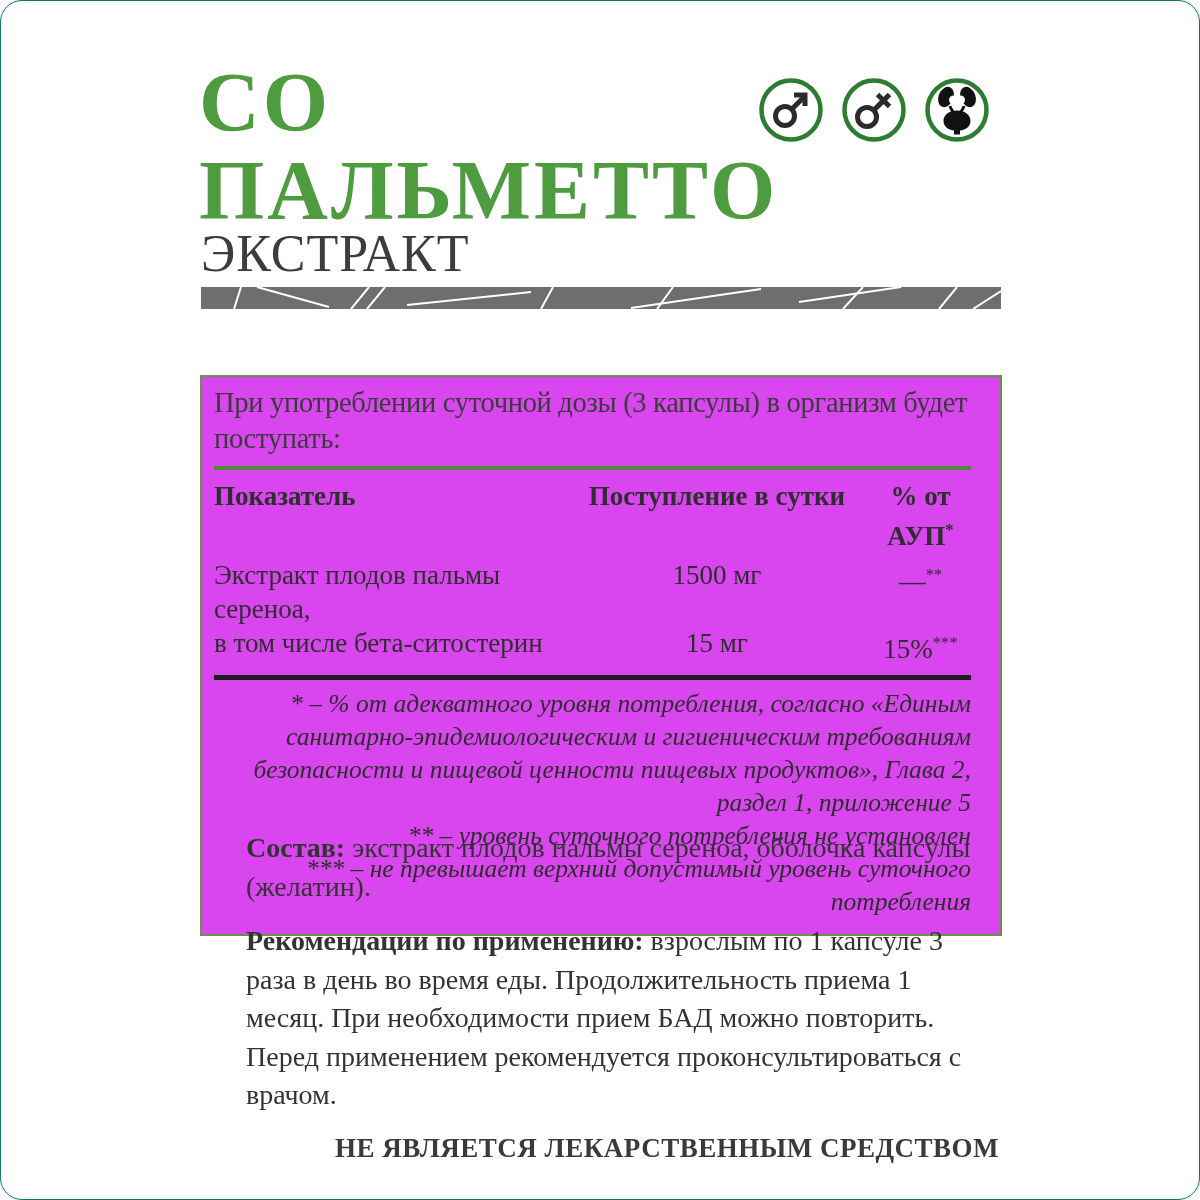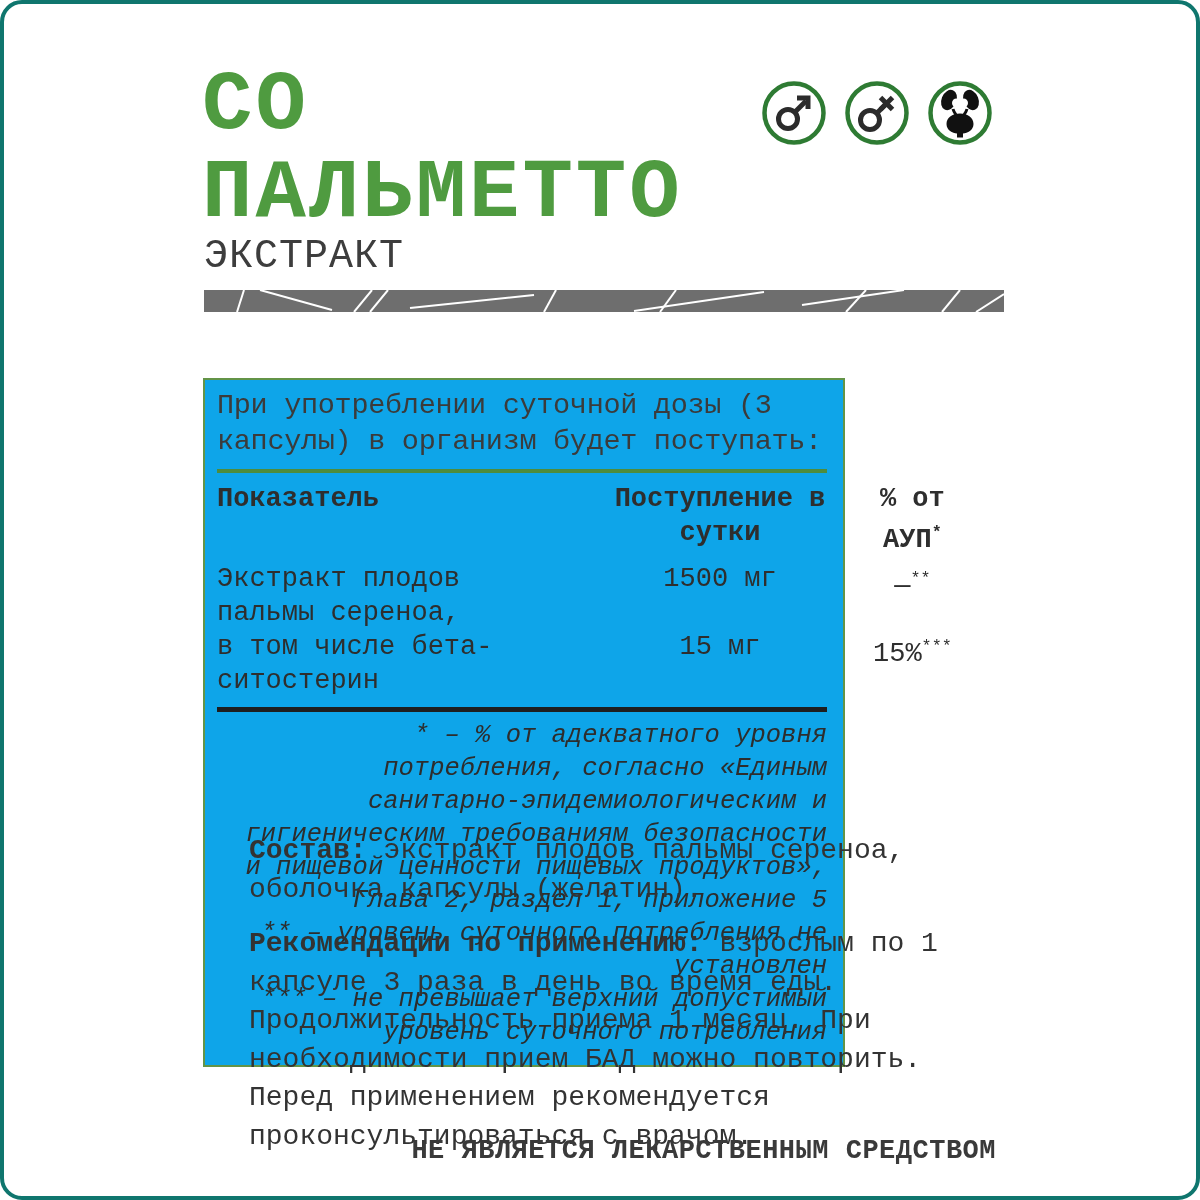--- a/index.html
+++ b/index.html
@@ -1,37 +1,37 @@
 <!DOCTYPE html>
 <html><head>
 <meta charset="utf-8">
 <style>
   html,body{margin:0;padding:0;background:#fff;}
   .page{
     position:relative;width:1200px;height:1200px;background:#ffffff;
-    font-family:Liberation Mono, monospace;color:#333;overflow:hidden;
-    border:4px solid #0f766e;border-radius:22px;box-sizing:border-box;
+    font-family:Liberation Serif, serif;color:#333;overflow:hidden;
+    border:1px solid #0f766e;border-radius:22px;box-sizing:border-box;
   }
   
   .brand{
     position:absolute;left:198px;top:58px;
     font-weight:700;font-size:84px;line-height:88px;letter-spacing:3px;
     color:#4f9b40;
   }
   .subtitle{
     position:absolute;left:200px;top:232px;
-    font-size:40px;line-height:42px;font-weight:400;color:#3d3d3d;letter-spacing:1px;
+    font-size:52px;line-height:42px;font-weight:400;color:#3d3d3d;letter-spacing:1px;
   }
   .icon-row{position:absolute;left:757px;top:76px;display:flex;gap:17px;}
   .icon-row svg{display:block;}
   .leaf-bar{position:absolute;left:200px;top:286px;width:800px;height:22px;}
   
   .info-box{
-    position:absolute;left:199px;top:374px;width:642px;box-sizing:border-box;
-    border:2px solid #639447;padding:8px 16px 16px 12px;background:#0ea5e9;
+    position:absolute;left:199px;top:374px;width:802px;box-sizing:border-box;
+    border:2px solid #639447;padding:8px 29px 16px 12px;background:#d946ef;
   }
   .intro{font-size:28.5px;line-height:36px;color:#3b3b3b;letter-spacing:-0.3px;}
   .rule-green{height:4px;background:#4e8c3c;margin:9px 0 2px 0;}
   .rule-black{height:5px;background:#1e1e1e;margin:9px 0 7px 0;}
   .nutri-table{display:grid;grid-template-columns:350px 290px 1fr;column-gap:8px;}
   .nutri-table .cell{font-size:27px;line-height:34px;color:#2e2e2e;}
   .nutri-table .head{font-weight:700;padding:7px 0 5px 0;}
   .nutri-table .c2{text-align:center;}
   .nutri-table .c3{text-align:center;}
   .nutri-table sup{font-size:0.62em;}

